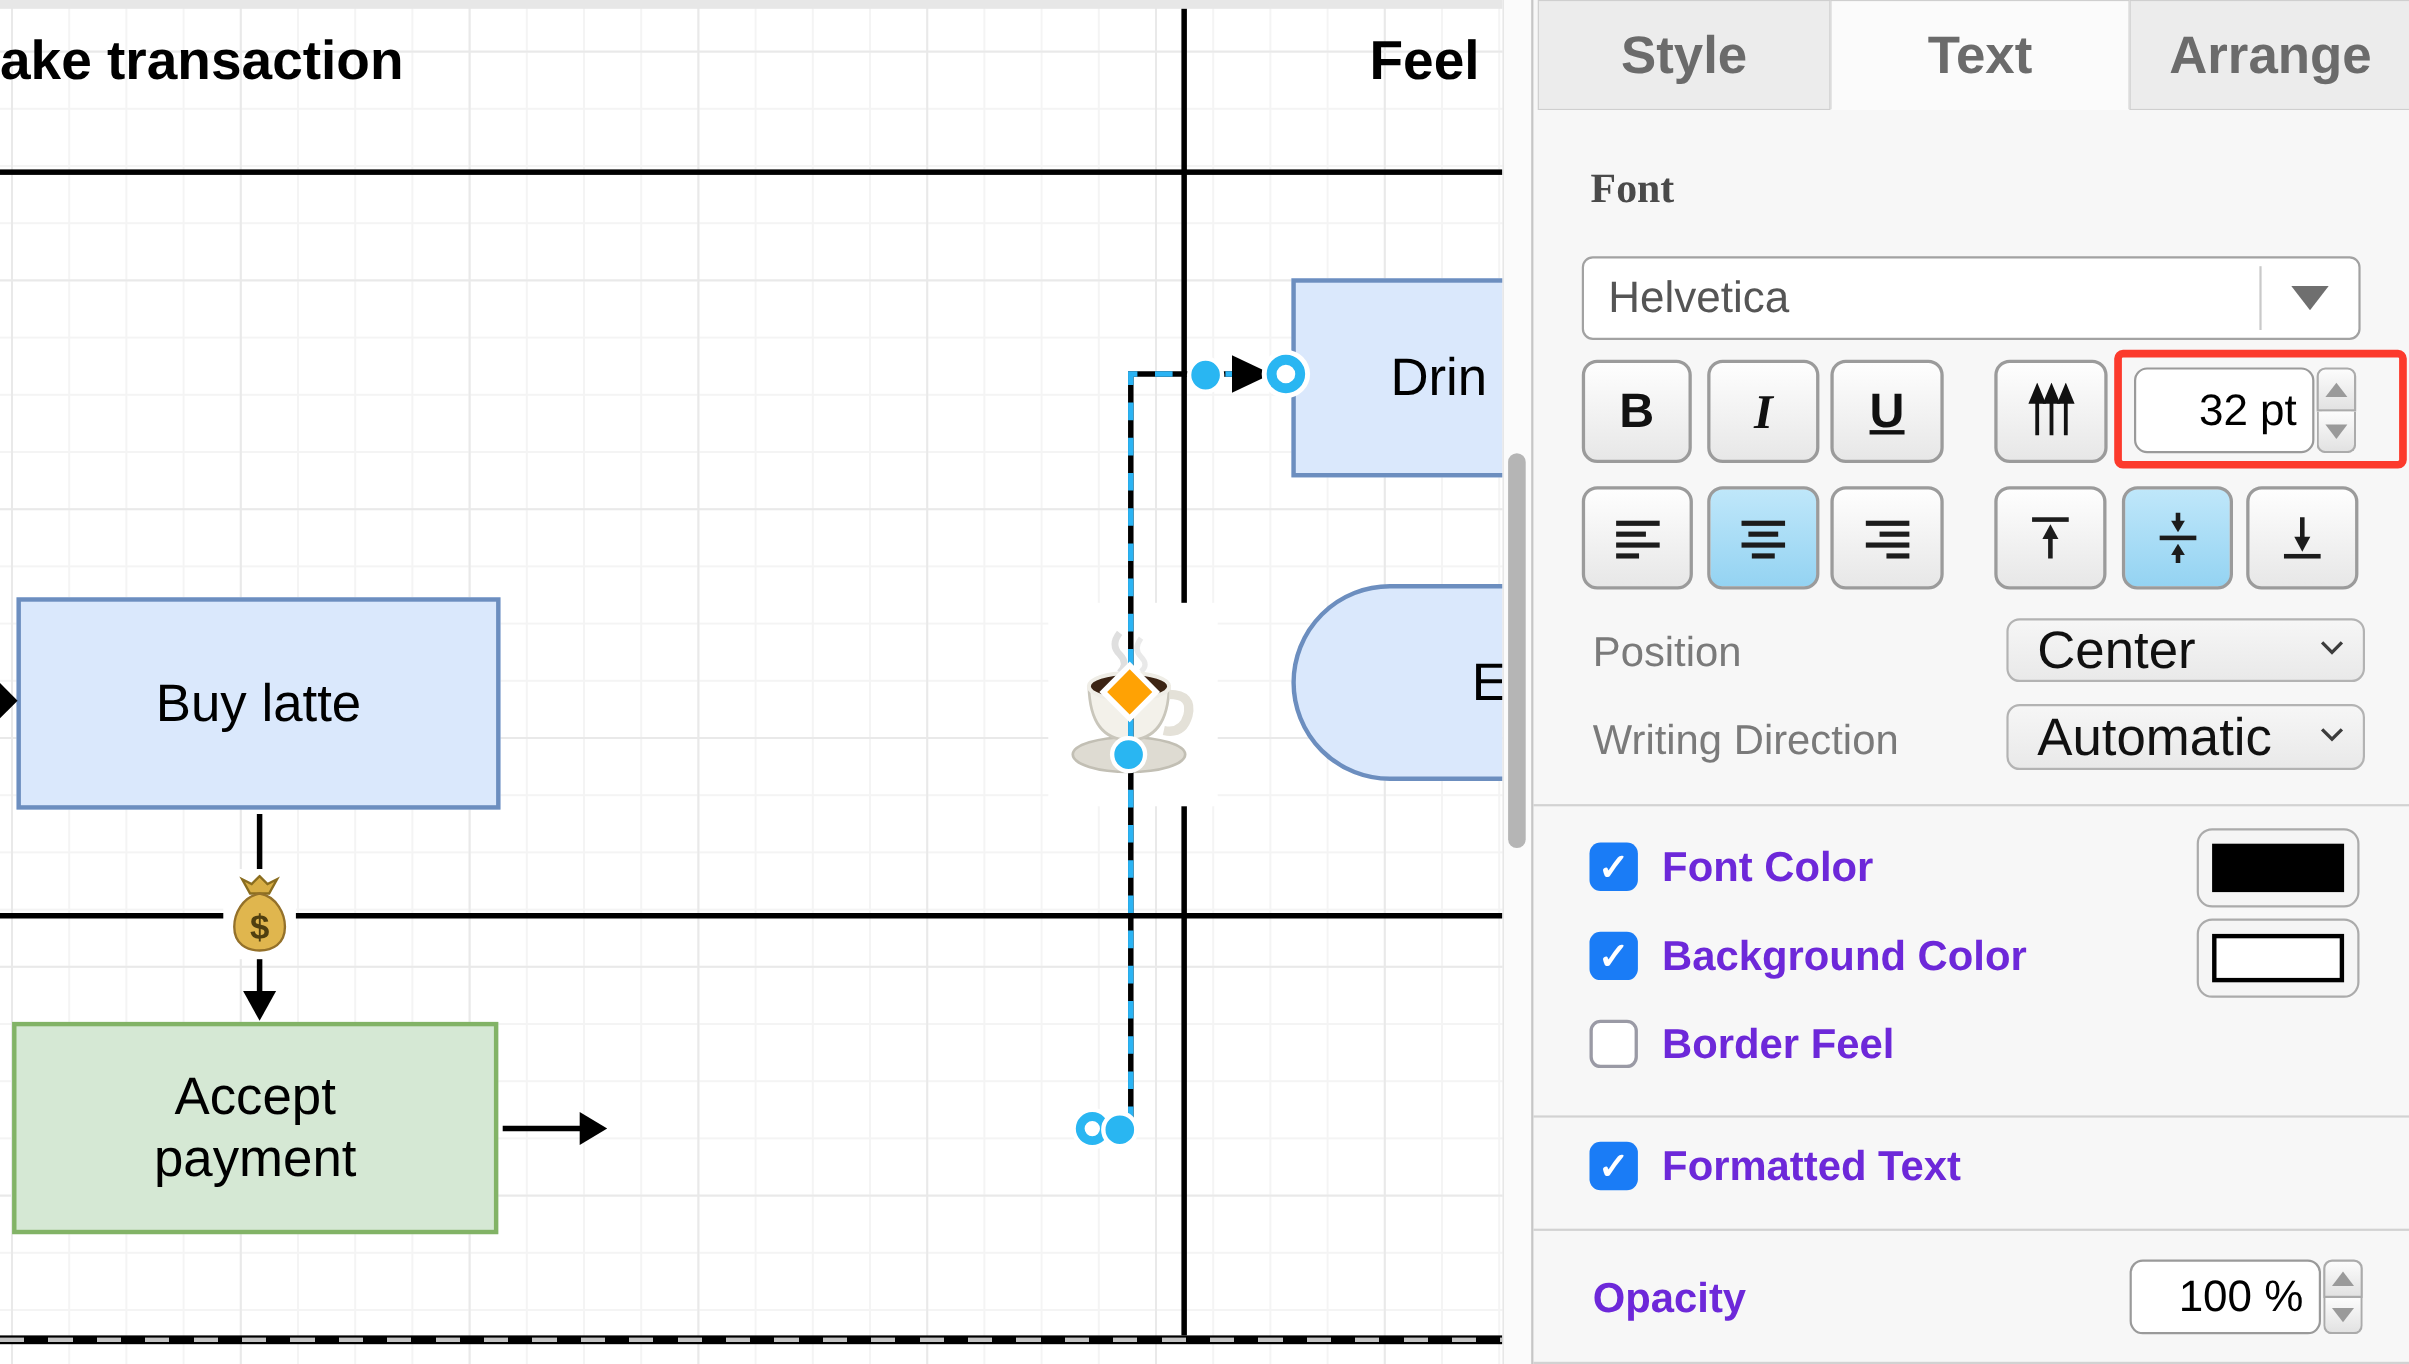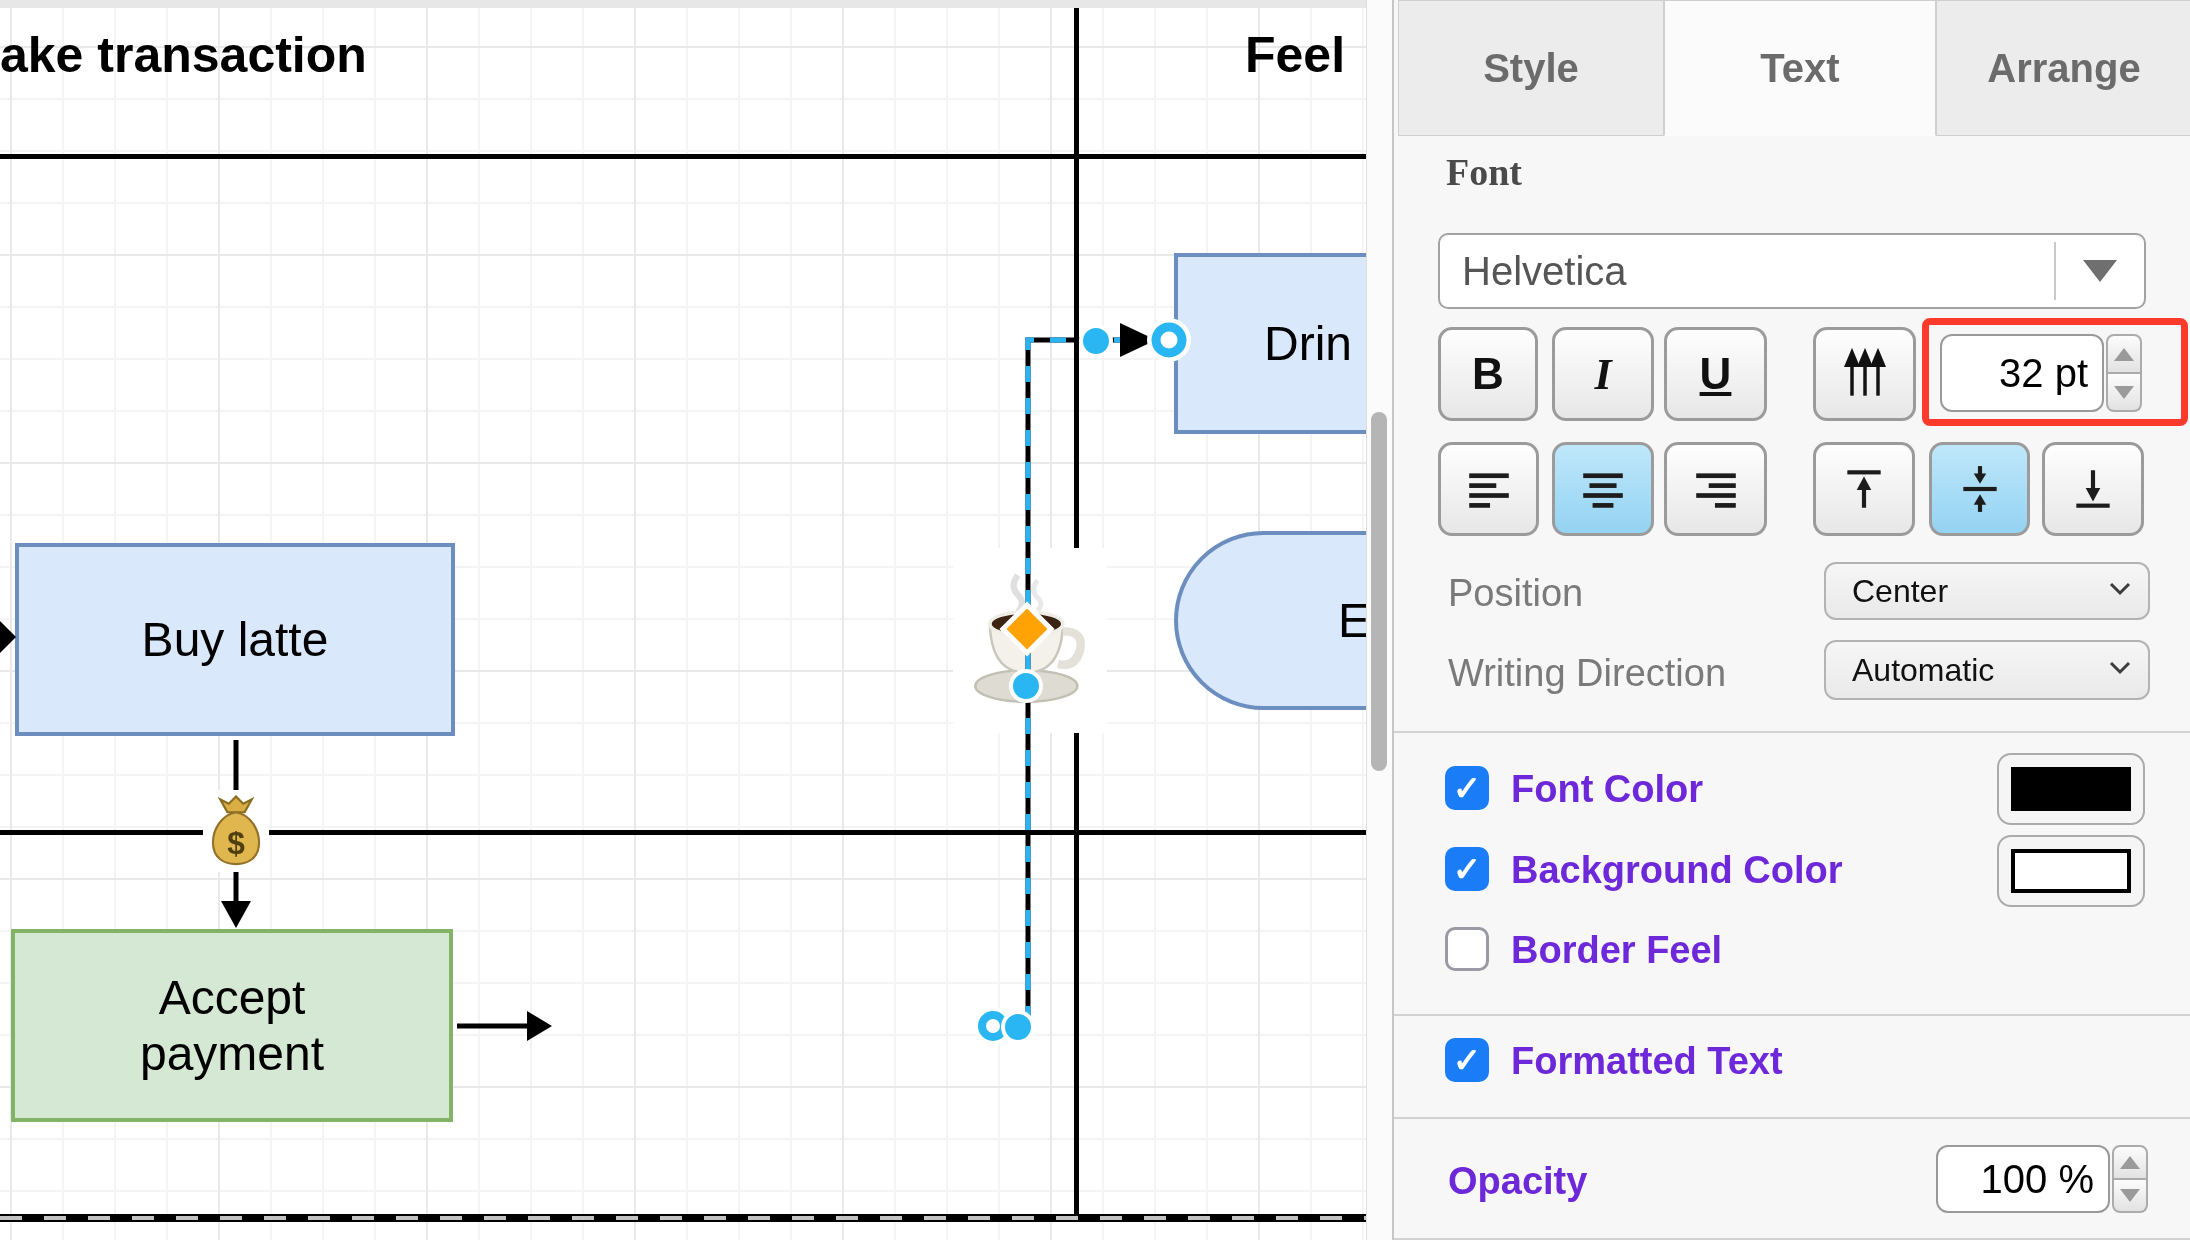--- a/index.html
+++ b/index.html
@@ -35,22 +35,22 @@
 
   
   #v-scroll { position:absolute; left:1366px; top:0; width:26px; height:1240px;
               background:#fbfbfb; border-left:1px solid #dedede; }
   #v-thumb { position:absolute; left:4px; top:412px; width:16px; height:359px;
              background:#b5b5b5; border-radius:9px; }
 
   
   #panel { position:absolute; left:1392px; top:0; width:798px; height:1240px;
            background:#f7f7f7; border-left:2px solid #c6c6c6; }
-  .tab { position:absolute; top:0; height:136px; display:flex; align-items:center; justify-content:center;
-         font-size:40px; font-weight:bold; color:#6b6b6b;
+  .tab { position:absolute; top:0; height:100px; display:flex; align-items:center; justify-content:center;
+         font-size:48px; font-weight:bold; color:#6b6b6b;
          background:#ececec; border:1px solid #cfcfcf; }
   .tab.active { background:#fbfbfb; border-bottom:1px solid #fbfbfb; }
 
   .sec-heading { position:absolute; font-size:38px; font-weight:bold; color:#4a4a4a; }
   .plabel  { position:absolute; font-size:38px; color:#7a7a7a; }
   .plabel.bold { font-weight:bold; color:#6d28d9; }
 
   .combo { position:absolute; left:44px; top:233px; width:708px; height:76px; background:#fff;
            border:2px solid #a2a2a2; border-radius:10px; display:flex; align-items:center; }
   .combo .val { font-size:40px; color:#555; padding-left:22px; flex:1; }
@@ -77,21 +77,21 @@
               display:flex; align-items:center; justify-content:center; }
   .spin-btn:first-child { border-radius:8px 8px 0 0; }
   .spin-btn:last-child  { border-radius:0 0 8px 8px; border-top:none; }
   .tri-up-s  { width:0; height:0; border-left:10px solid transparent; border-right:10px solid transparent;
                border-bottom:13px solid #9a9a9a; }
   .tri-dn-s  { width:0; height:0; border-left:10px solid transparent; border-right:10px solid transparent;
                border-top:13px solid #9a9a9a; }
 
   .select { position:absolute; left:430px; width:326px; background:linear-gradient(#f6f6f6,#e9e9e9);
             border:2px solid #b3b3b3; border-radius:12px; display:flex; align-items:center; }
-  .select .val { flex:1; font-size:32px; color:#111; padding-left:26px; }
+  .select .val { flex:1; font-size:48px; color:#111; padding-left:26px; }
   .select .chev { padding-right:16px; }
 
   .divider { position:absolute; left:0; width:798px; height:2px; background:#d2d2d2; }
 
   .cb { position:absolute; left:51px; width:44px; height:44px; border-radius:10px; }
   .cb.checked { background:#1a7cf6; color:#fff; display:flex; align-items:center; justify-content:center;
                 font-size:34px; font-weight:bold; }
   .cb.unchecked { background:#fff; border:3px solid #9a9aa5; }
 
   .swatch { position:absolute; left:603px; width:148px; height:72px; background:#f5f5f5;

